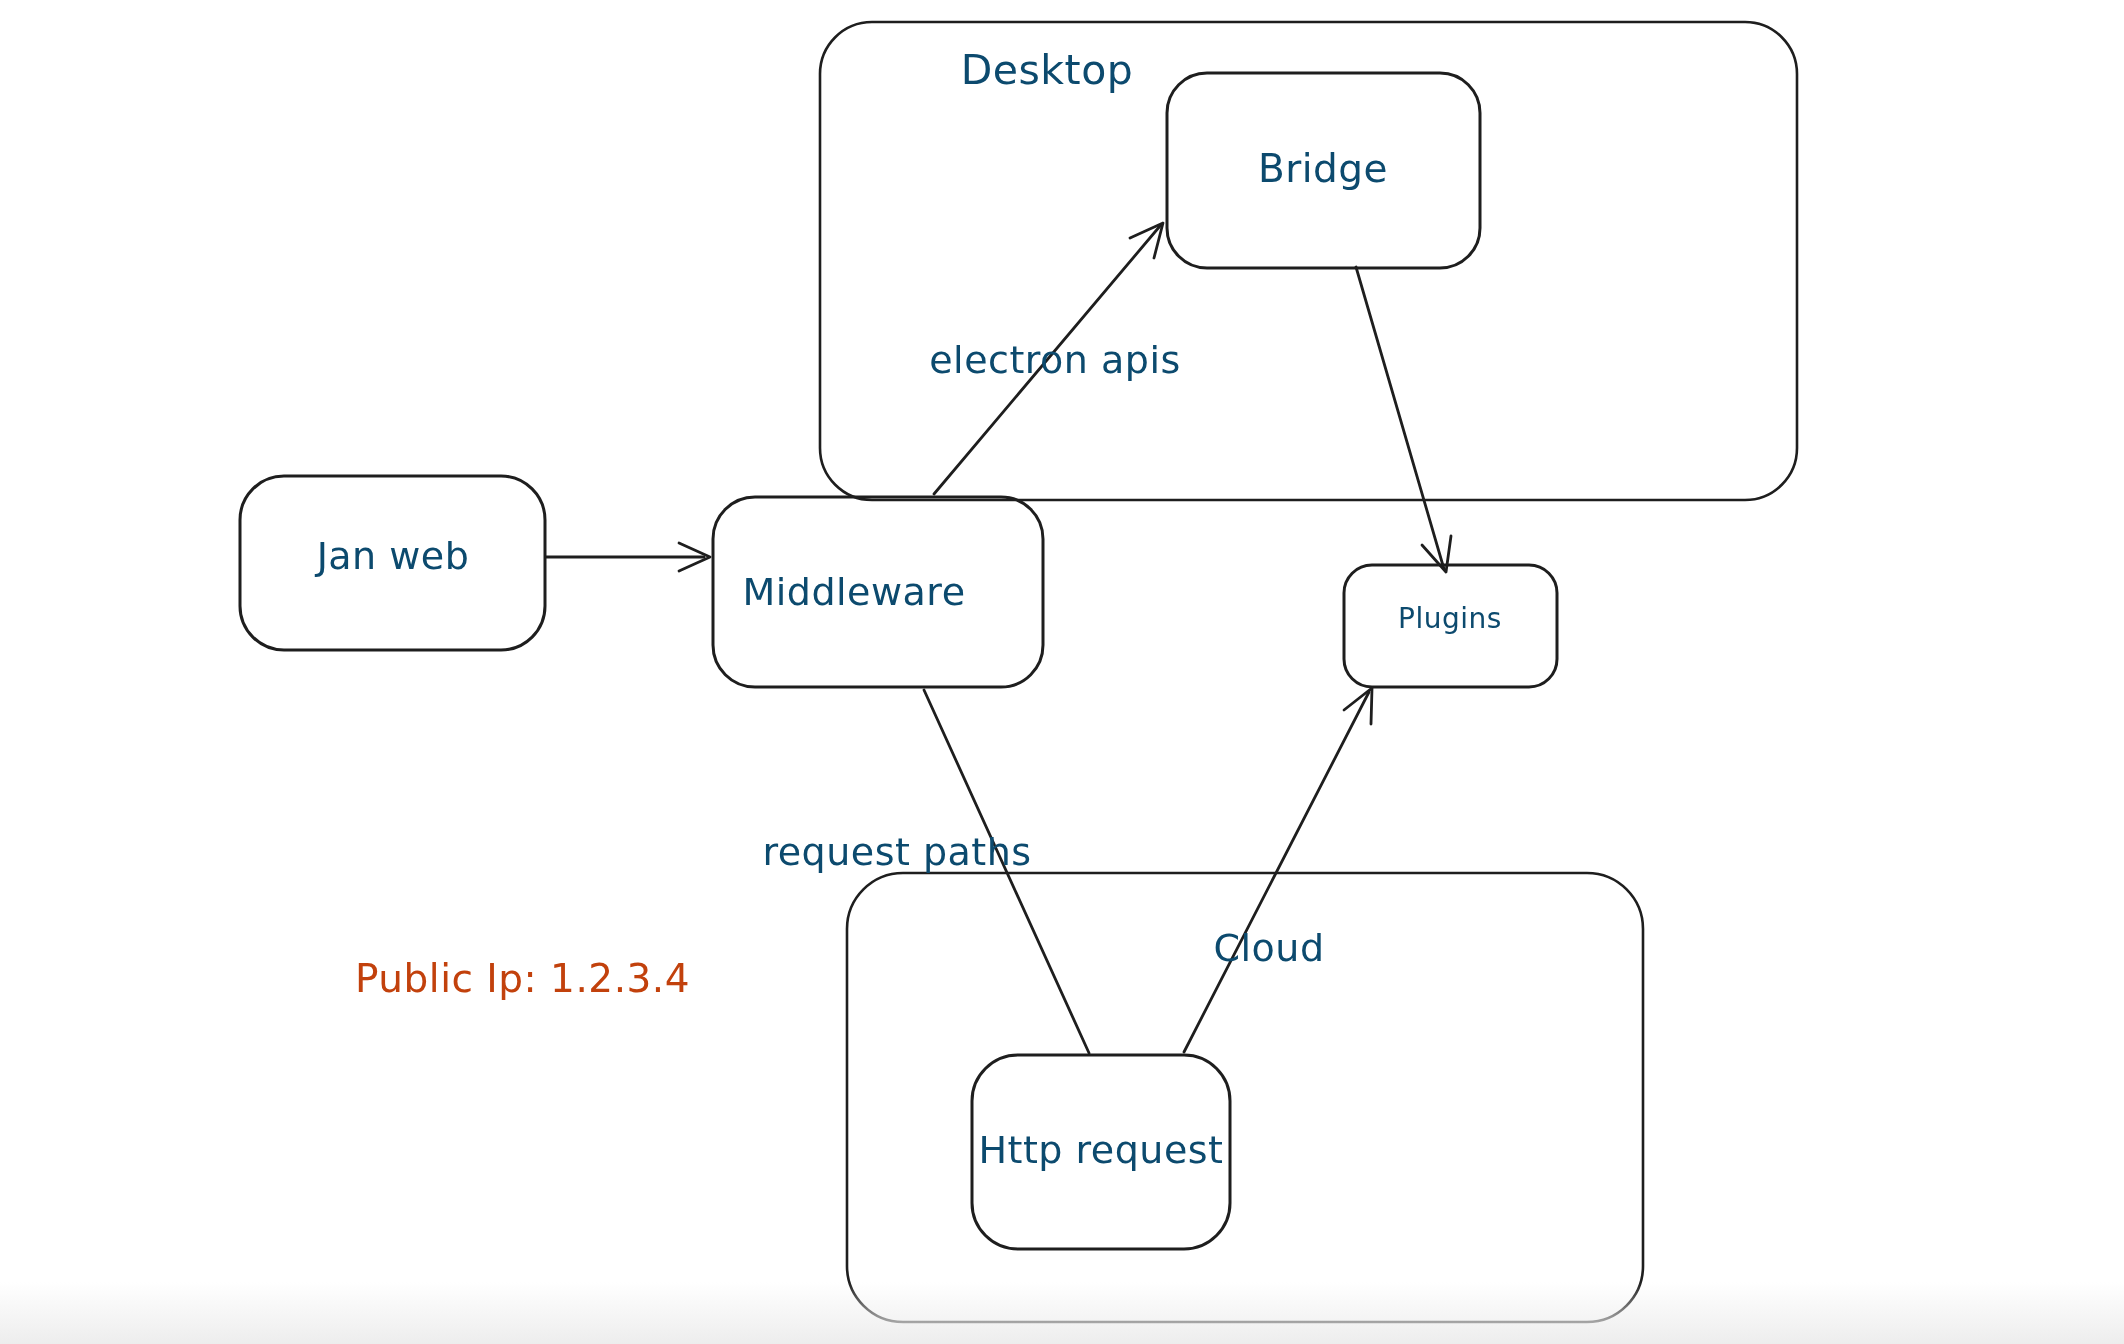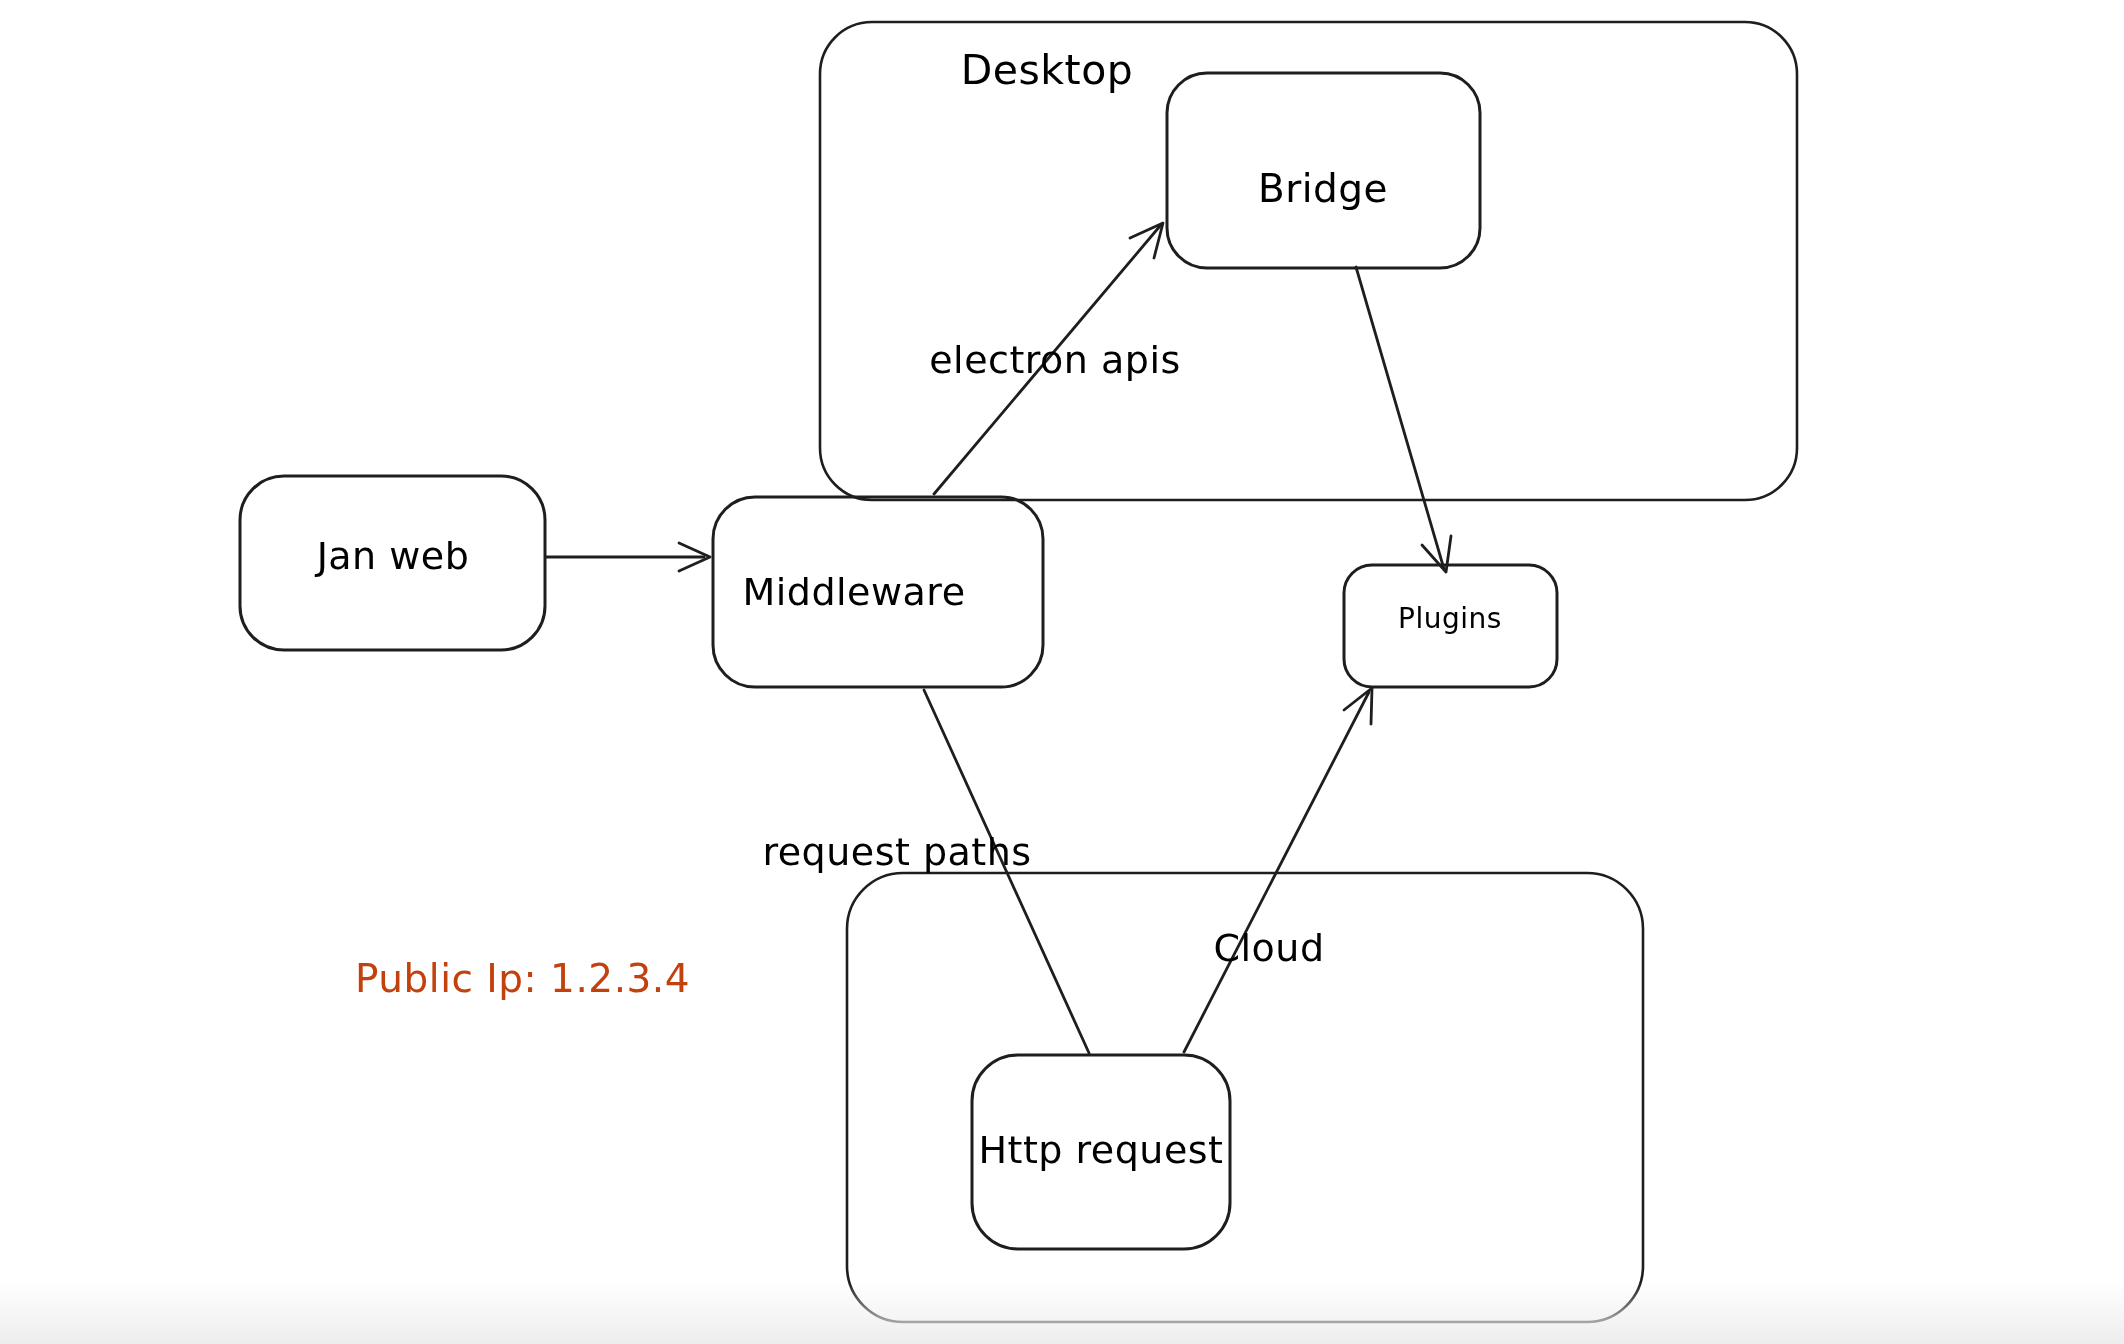--- a/index.html
+++ b/index.html
@@ -29,27 +29,27 @@
   svg.shape-layer .node-rect      { stroke-width: 3px; }
   svg.shape-layer line, svg.shape-layer polyline {
     fill: none;
     stroke: #1e1e1e;
     stroke-width: 2.8px;
     stroke-linecap: round;
     stroke-linejoin: round;
   }
   .lbl {
     position: absolute;
-    color: #000000;
+    color: #0c4a6e;
     white-space: nowrap;
     letter-spacing: 0.5px;
   }
   .lbl.centered { width: 320px; text-align: center; }
   .lbl-desktop      { left: 887px;  top: 46px;   font-size: 41px; }
-  .lbl-bridge       { left: 1163px; top: 146px;  font-size: 39px; margin-top: 20px; }
+  .lbl-bridge       { left: 1163px; top: 146px;  font-size: 39px; }
   .lbl-janweb       { left: 233px;  top: 534px;  font-size: 38px; }
   .lbl-middleware   { left: 694px;  top: 570px;  font-size: 38px; }
   .lbl-plugins      { left: 1290px; top: 602px;  font-size: 28px; }
   .lbl-httpserver   { left: 941px;  top: 1128px; font-size: 38px; }
   .lbl-cloud        { left: 1109px; top: 926px;  font-size: 38px; }
   .lbl-electronapis { left: 895px;  top: 338px;  font-size: 38px; }
   .lbl-requestpaths { left: 737px;  top: 782px;  font-size: 38px; margin-top: 48px; }
   .annotation {
     position: absolute;
     left: 355px;

